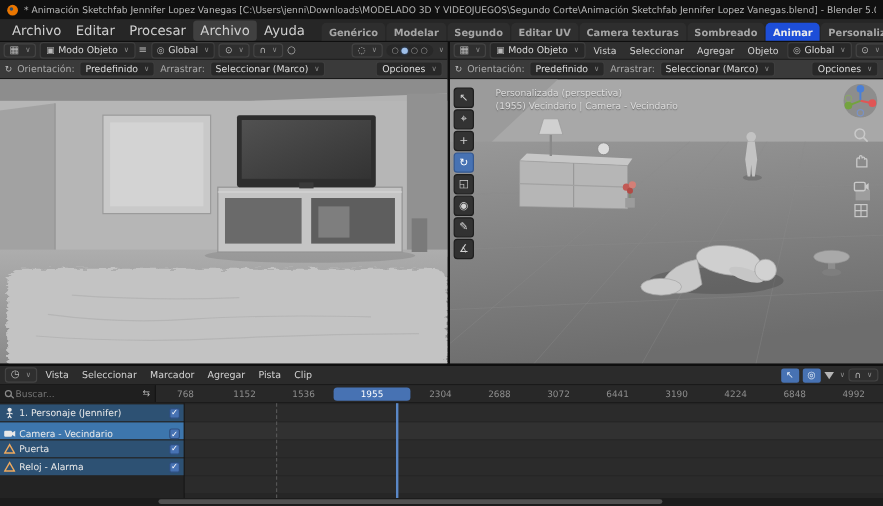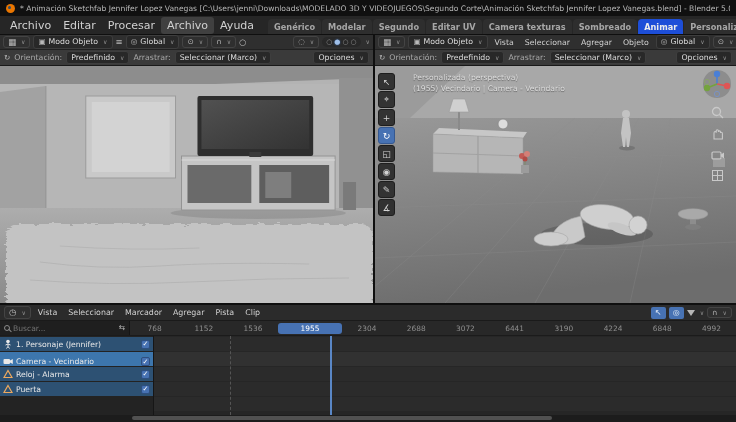--- a/index.html
+++ b/index.html
@@ -418,28 +418,28 @@
             <rect x="0.5" y="3" width="6.5" height="5" rx="1" fill="#e8e8e8"></rect>
             <polygon points="7,4.5 9.8,3 9.8,8 7,6.5" fill="#e8e8e8"></polygon>
           </svg>
         <span class="name">Camera - Vecindario</span>
         <span class="cb"></span>
       </div>
       <div class="chan">
         <svg class="chan-ic" width="10" height="10">
             <polygon points="5,1.5 9,8.5 1,8.5" fill="none" stroke="#eda95f" stroke-width="1.2"></polygon>
           </svg>
-        <span class="name">Reloj - Alarma</span>
+        <span class="name">Puerta</span>
         <span class="cb"></span>
       </div>
       <div class="chan">
         <svg class="chan-ic" width="10" height="10">
             <polygon points="5,1.5 9,8.5 1,8.5" fill="none" stroke="#eda95f" stroke-width="1.2"></polygon>
           </svg>
-        <span class="name">Puerta</span>
+        <span class="name">Reloj - Alarma</span>
         <span class="cb"></span>
       </div>
     </div>
     <div class="tl-tracks">
       <div class="band"></div>
       <div class="band selected"></div>
       <div class="band"></div>
       <div class="band"></div>
       <div class="band"></div>
       <div class="marker-dashed"></div>

